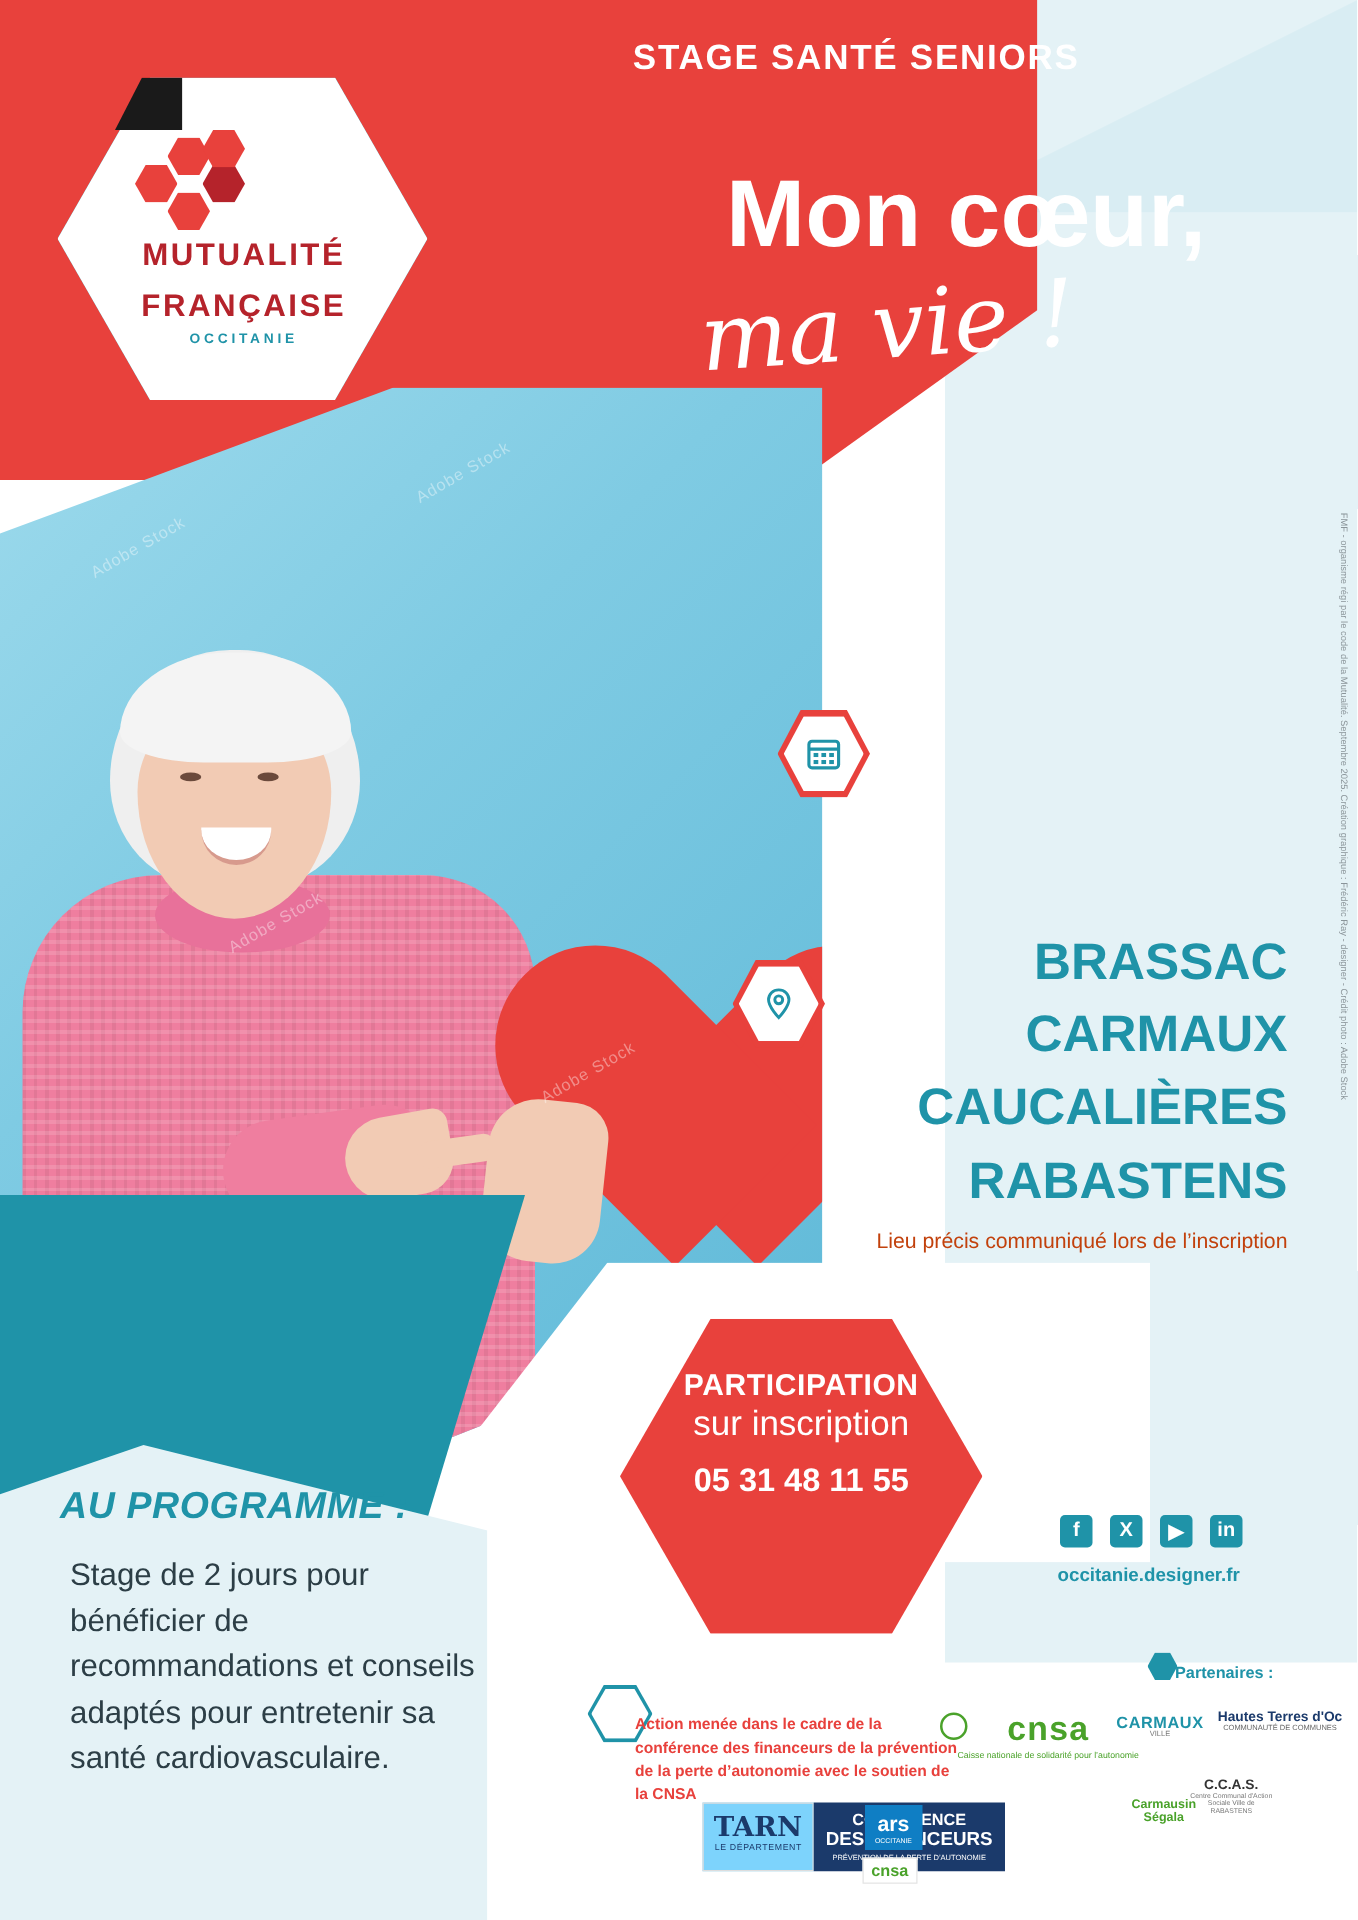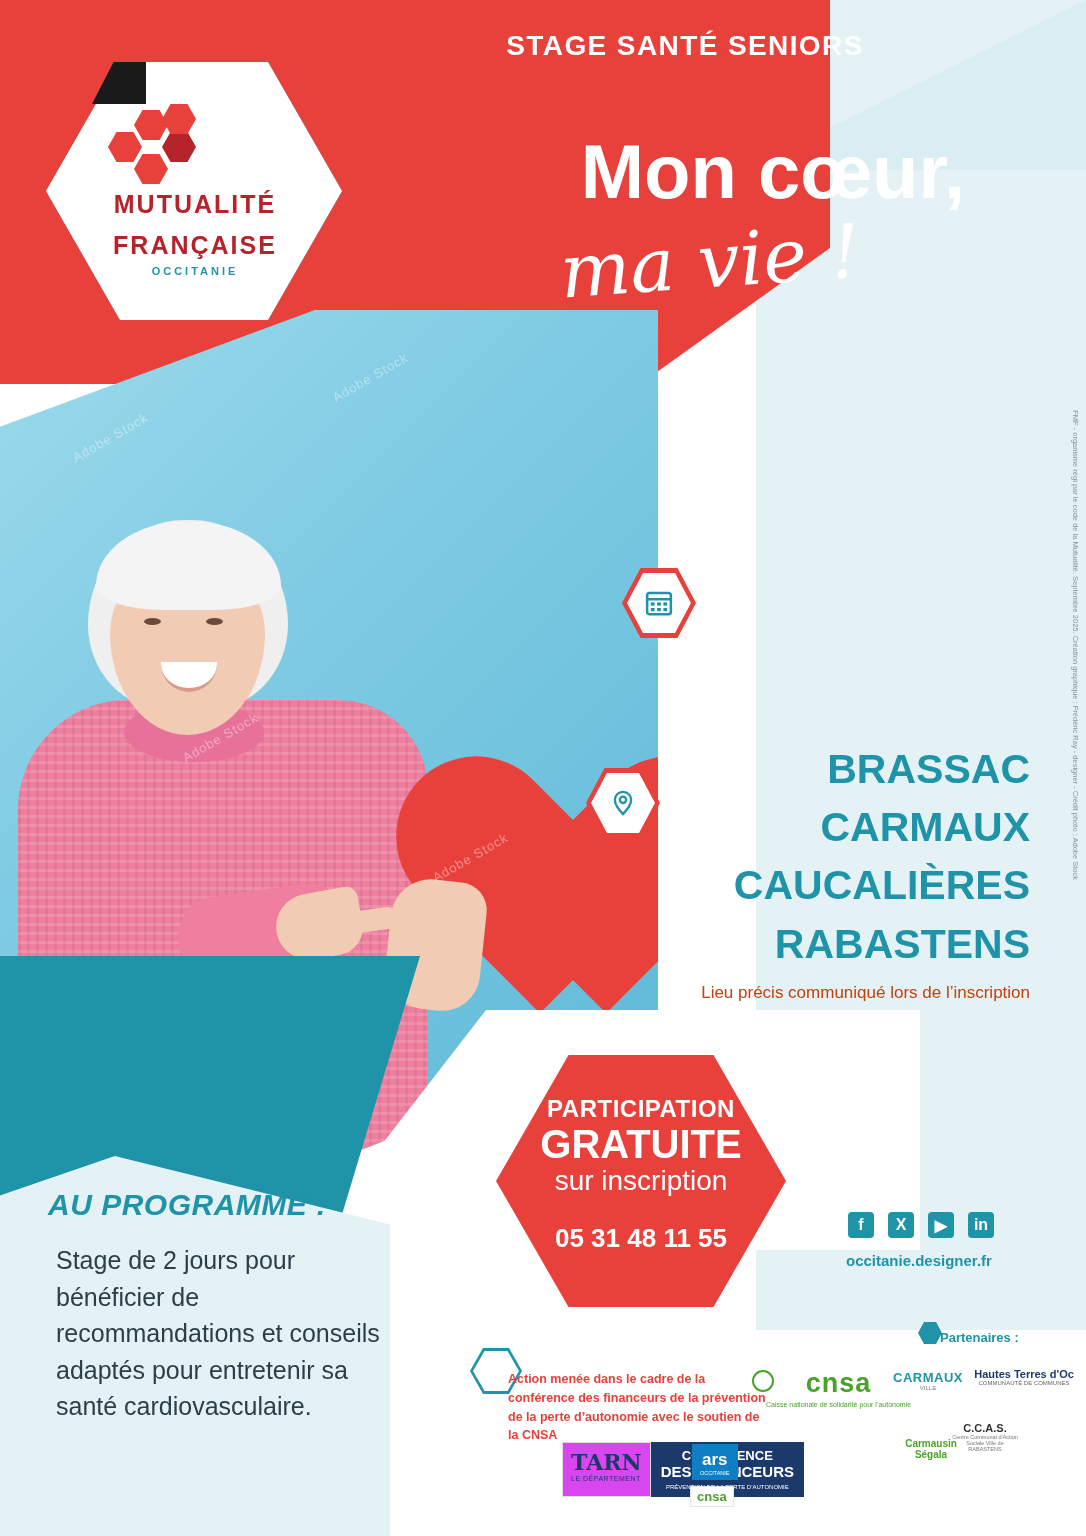--- a/index.html
+++ b/index.html
@@ -412,21 +412,21 @@
     background: #e8413c;
     clip-path: polygon(25% 0, 75% 0, 100% 50%, 75% 100%, 25% 100%, 0 50%);
     color: #fff;
     text-align: center;
     padding-top: 40px;
     box-sizing: border-box;
   }
   .part-1 { font-size: 24px; font-weight: bold; letter-spacing: .5px; }
   .part-2 { font-size: 40px; font-weight: bold; line-height: 1.05; }
   .part-3 { font-size: 28px; margin-top: 0px; }
-  .part-4 { font-size: 26px; font-weight: bold; margin-top: 26px; }
+  .part-4 { font-size: 26px; font-weight: bold; margin-top: 14px; }
   .part-5 { font-size: 14px; font-weight: bold; margin-top: 10px; line-height: 1.35; }
 
   
   .prog-title {
     position: absolute;
     left: 48px;
     top: 1188px;
     color: #1f93a8;
     font-size: 30px;
     font-weight: bold;
@@ -516,24 +516,24 @@
   }
   .tarn-blk {
     position: absolute;
     left: 562px;
     top: 1442px;
     display: flex;
     align-items: stretch;
     gap: 0;
   }
   .tarn-a {
-    background: #d946ef;
+    background: #7dd3fc;
     border: 1px solid #ddd;
     padding: 6px 8px;
-    text-align: left;
+    text-align: right;
   }
   .tarn-a .t { color: #1b3a6b; font-size: 22px; font-weight: bold; font-family: "DejaVu Serif", serif;}
   .tarn-a .s { color: #1b3a6b; font-size: 7px; letter-spacing: .5px; }
   .tarn-b {
     background: #1b3a6b;
     color: #fff;
     padding: 6px 10px;
     text-align: center;
   }
   .tarn-b .t1 { font-size: 13px; font-weight: bold; }
@@ -702,21 +702,20 @@
   <div class="cities">
     <div class="city">BRASSAC</div>
     <div class="city">CARMAUX</div>
     <div class="city">CAUCALIÈRES</div>
     <div class="city">RABASTENS</div>
     <div class="cities-note">Lieu précis communiqué lors de l’inscription</div>
   </div>
 
   <div class="part-hex">
     <div class="part-1">PARTICIPATION</div>
-    <div class="part-2">GRATUITE</div>
     <div class="part-3">sur inscription</div>
     <div class="part-4">05 31 48 11 55</div>
   </div>
 
   <div class="prog-title">AU PROGRAMME :</div>
   <div class="prog-body">Stage de 2 jours pour bénéficier de recommandations et conseils adaptés pour entretenir sa santé cardiovasculaire.</div>
 
   <div class="social">
     <div class="sicon">f</div>
     <div class="sicon">X</div>

